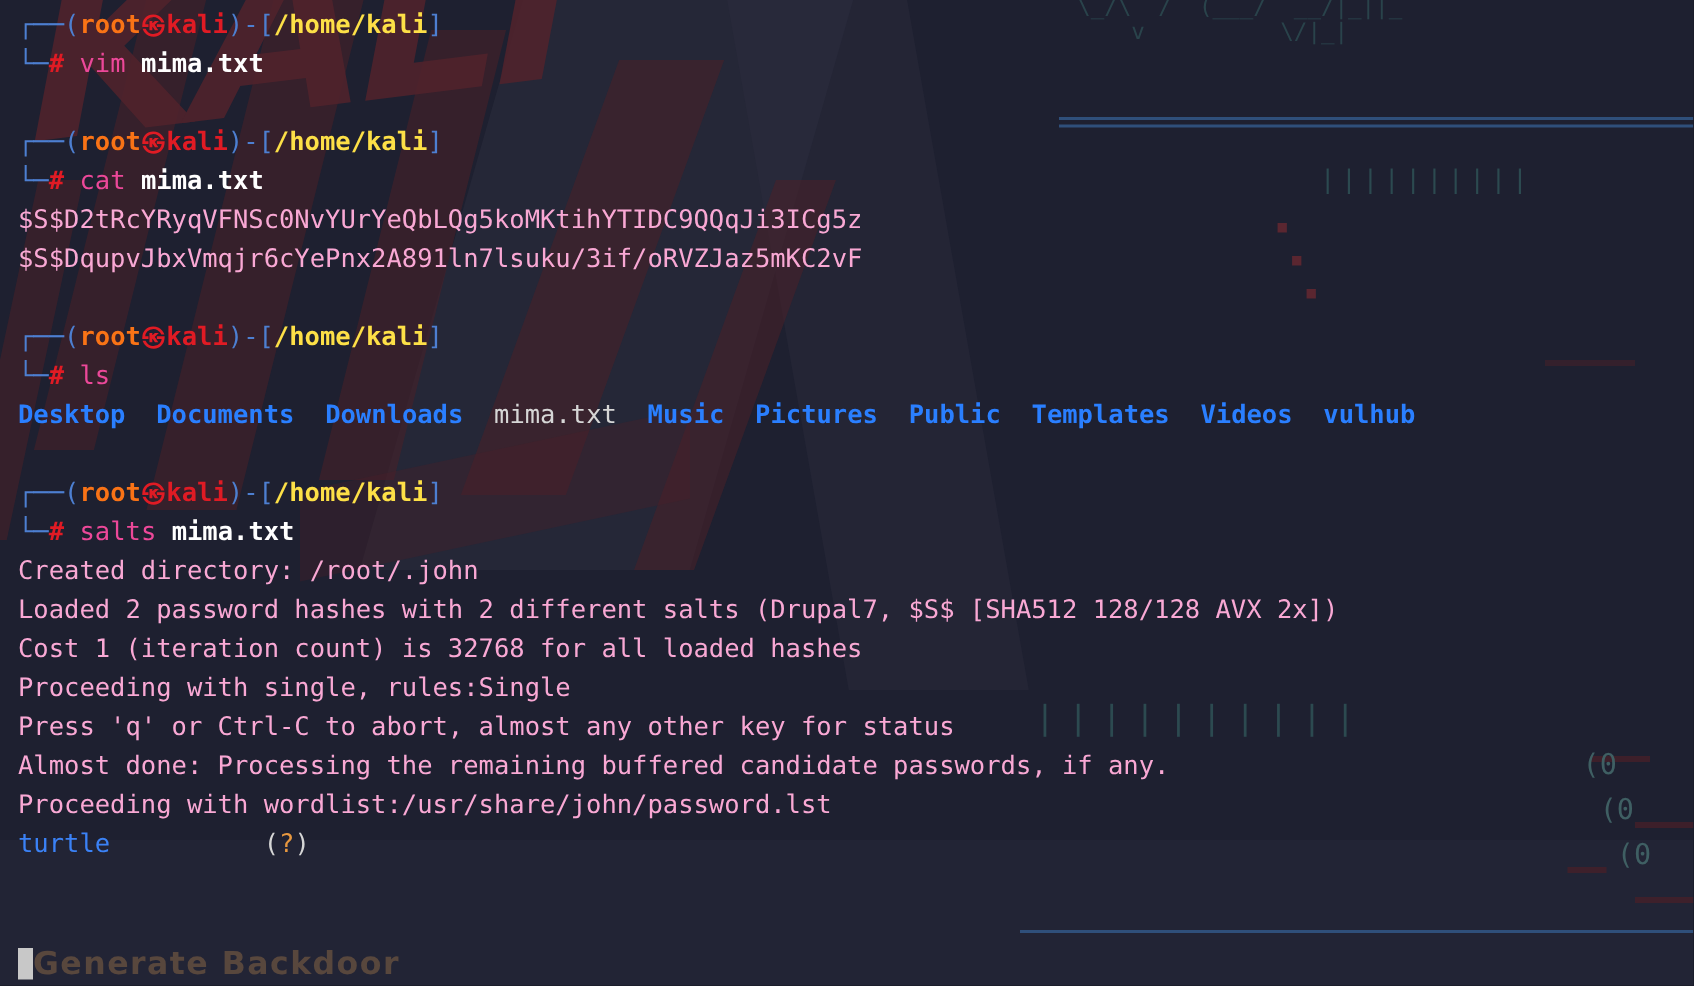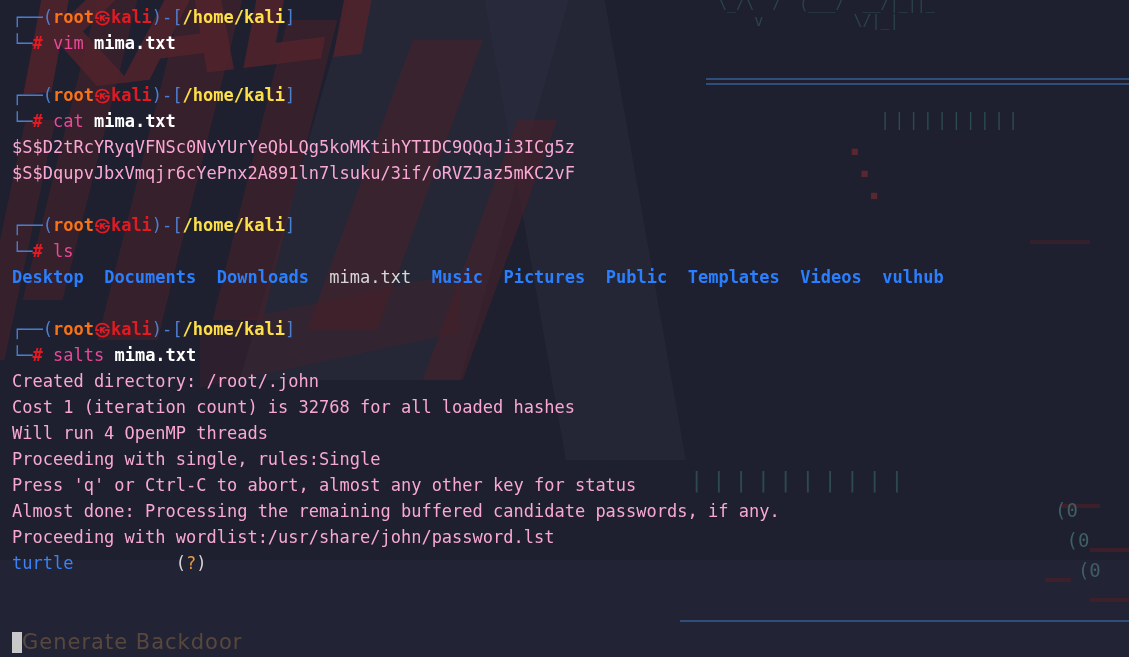--- a/index.html
+++ b/index.html
@@ -91,21 +91,21 @@
     font-size: 19px;
     line-height: 30px;
     white-space: pre;
   }
   .wp-footer-text {
     position: absolute;
     left: 22px;
     bottom: 2px;
     color: #6b5340;
     font-family: "DejaVu Sans", sans-serif;
-    font-weight: normal;
+    font-weight: bold;
     font-size: 21px;
     letter-spacing: 1px;
     white-space: nowrap;
     opacity: .75;
   }
 
   
   .screen {
     position: relative;
     padding: 4px 0 0 12px;
@@ -203,22 +203,22 @@
     <div class="blk"></div>
 
     <div class="line"><span class="br">┌──(</span><span class="user">root</span><span class="dragon">㉿</span><span class="host">kali</span><span class="paren">)-[</span><span class="path">/home/kali</span><span class="br">]</span></div>
     <div class="line"><span class="br">└─</span><span class="hash">#</span><span class="plain"> </span><span class="cmd">ls</span></div>
     <div class="line" id="ls-listing"><span class="dir">Desktop</span><span class="plain">  </span><span class="dir">Documents</span><span class="plain">  </span><span class="dir">Downloads</span><span class="plain">  </span><span class="file">mima.txt</span><span class="plain">  </span><span class="dir">Music</span><span class="plain">  </span><span class="dir">Pictures</span><span class="plain">  </span><span class="dir">Public</span><span class="plain">  </span><span class="dir">Templates</span><span class="plain">  </span><span class="dir">Videos</span><span class="plain">  </span><span class="dir">vulhub</span></div>
     <div class="blk"></div>
 
     <div class="line"><span class="br">┌──(</span><span class="user">root</span><span class="dragon">㉿</span><span class="host">kali</span><span class="paren">)-[</span><span class="path">/home/kali</span><span class="br">]</span></div>
     <div class="line"><span class="br">└─</span><span class="hash">#</span><span class="plain"> </span><span class="cmd">salts</span><span class="plain"> </span><span class="arg">mima.txt</span></div>
     <div class="line out">Created directory: /root/.john</div>
+    <div class="line out">Loaded 2 password hashes with 2 different salts (Drupal7, $S$ [SHA512 128/128 AVX 2x])</div>
     <div class="line out">Cost 1 (iteration count) is 32768 for all loaded hashes</div>
-    <div class="line out">Will run 4 OpenMP threads</div>
     <div class="line out">Proceeding with single, rules:Single</div>
     <div class="line out">Press 'q' or Ctrl-C to abort, almost any other key for status</div>
     <div class="line out">Almost done: Processing the remaining buffered candidate passwords, if any.</div>
     <div class="line out">Proceeding with wordlist:/usr/share/john/password.lst</div>
     <div class="line"><span class="cracked">turtle</span><span class="plain">          </span><span class="plain">(</span><span class="qmark">?</span><span class="plain">)</span></div>
   </div>
 
   <div class="cursor"></div>
 </div>
 

